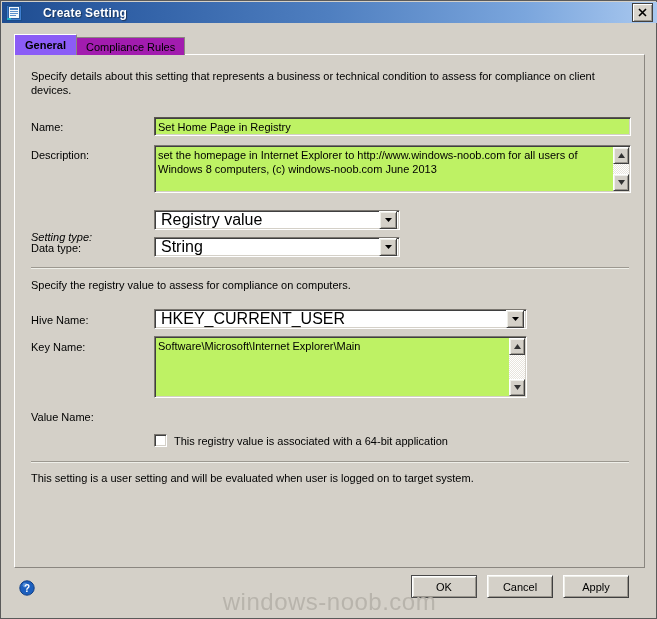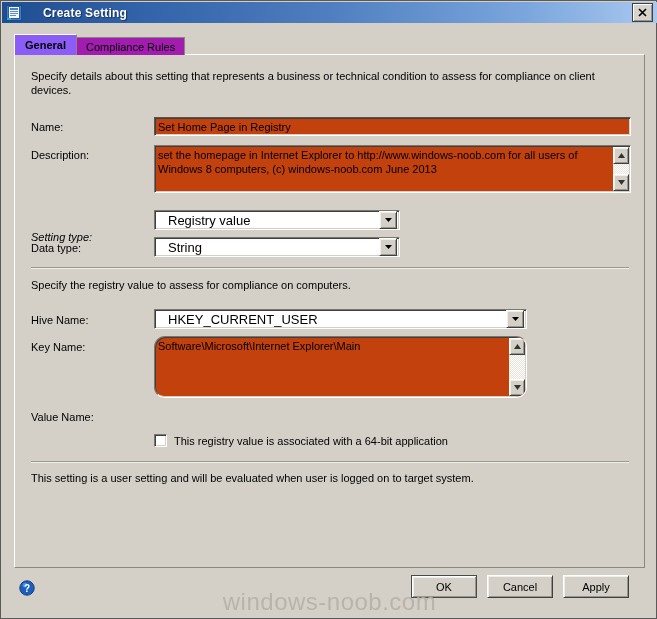--- a/index.html
+++ b/index.html
@@ -135,21 +135,21 @@
     position: absolute;
     height: 1px;
     background: #9c9890;
     border-bottom: 1px solid #efefe9;
   }
 
   
   .edit {
     position: absolute;
     box-sizing: border-box;
-    background: #c2410c;
+    background: #bef264;
     border: 1px solid;
     border-color: #7a7670 #ffffff #ffffff #7a7670;
     box-shadow: inset 1px 1px 0 #3f3f3f, inset -1px -1px 0 #d4d0c8;
     font-family: "Liberation Sans", sans-serif;
     font-size: 11px;
     color: #000;
     padding: 2px 0 0 3px;
     line-height: 14px;
     overflow: hidden;
     cursor: text;
@@ -165,22 +165,22 @@
     background: #ffffff;
     border: 1px solid;
     border-color: #7a7670 #ffffff #ffffff #7a7670;
     box-shadow: inset 1px 1px 0 #3f3f3f, inset -1px -1px 0 #d4d0c8;
     display: flex;
     align-items: center;
     cursor: default;
   }
   .combo .combo-text {
     flex: 1 1 auto;
-    padding-left: 13px;
-    font-size: 13px;
+    padding-left: 6px;
+    font-size: 16px;
     color: #000;
     white-space: nowrap;
     overflow: hidden;
   }
   .combo .combo-btn {
     flex: 0 0 auto;
     width: 16px;
     height: 16px;
     margin-right: 2px;
     background: #d4d0c8;
@@ -387,21 +387,21 @@
     <div class="combo" style="left:139px; top:254px; width:373px; height:20px;">
       <span class="combo-text">HKEY_CURRENT_USER</span>
       <span class="combo-btn">
         <svg width="7" height="4" viewBox="0 0 7 4">
             <path d="M0 0 L7 0 L3.5 4 Z" fill="#000"></path>
           </svg>
       </span>
     </div>
 
     <div class="lbl" style="left:16px; top:286px;">Key Name:</div>
-    <div class="edit" style="left:139px; top:281px; width:373px; height:62px; padding-right:18px;border-radius:11px;">
+    <div class="edit" style="left:139px; top:281px; width:373px; height:62px; padding-right:18px;">
       <span>Software\Microsoft\Internet Explorer\Main</span>
       <div class="vscroll">
         <div class="sb-btn sb-up">
           <svg width="7" height="5" viewBox="0 0 7 5">
               <path d="M3.5 0 L7 5 L0 5 Z" fill="#333"></path>
             </svg>
         </div>
         <div class="track"></div>
         <div class="sb-btn sb-down">
           <svg width="7" height="5" viewBox="0 0 7 5">

